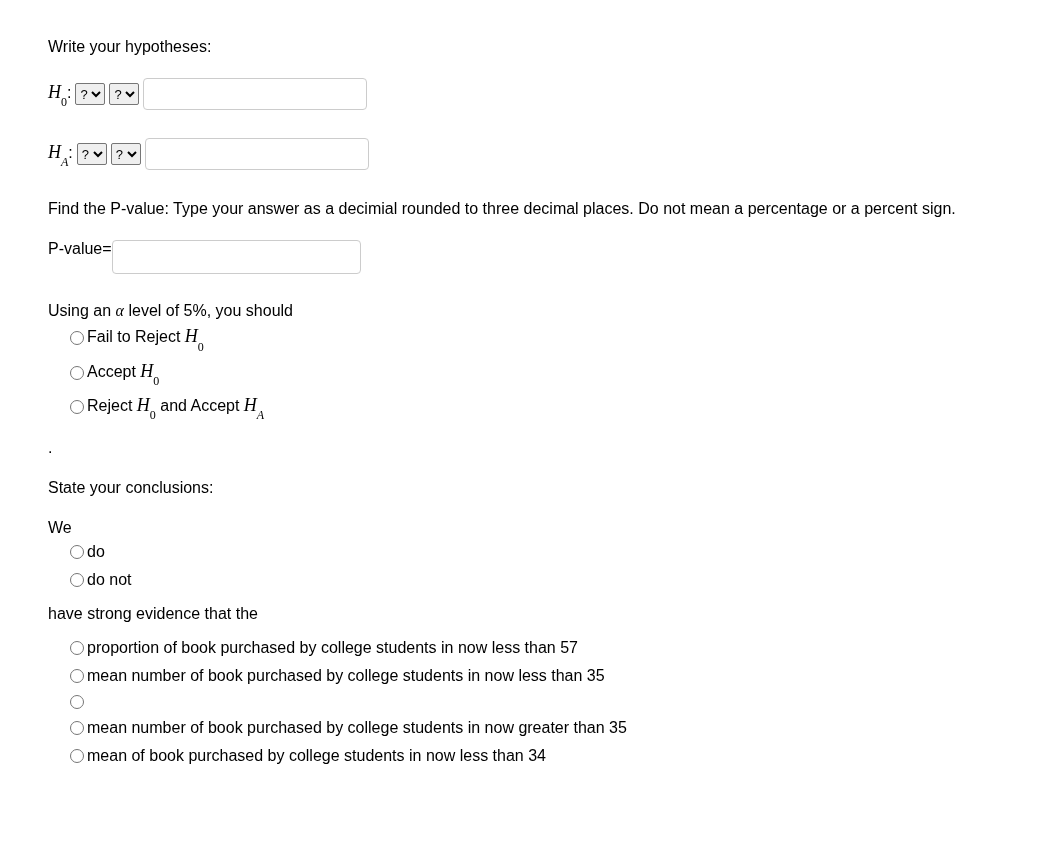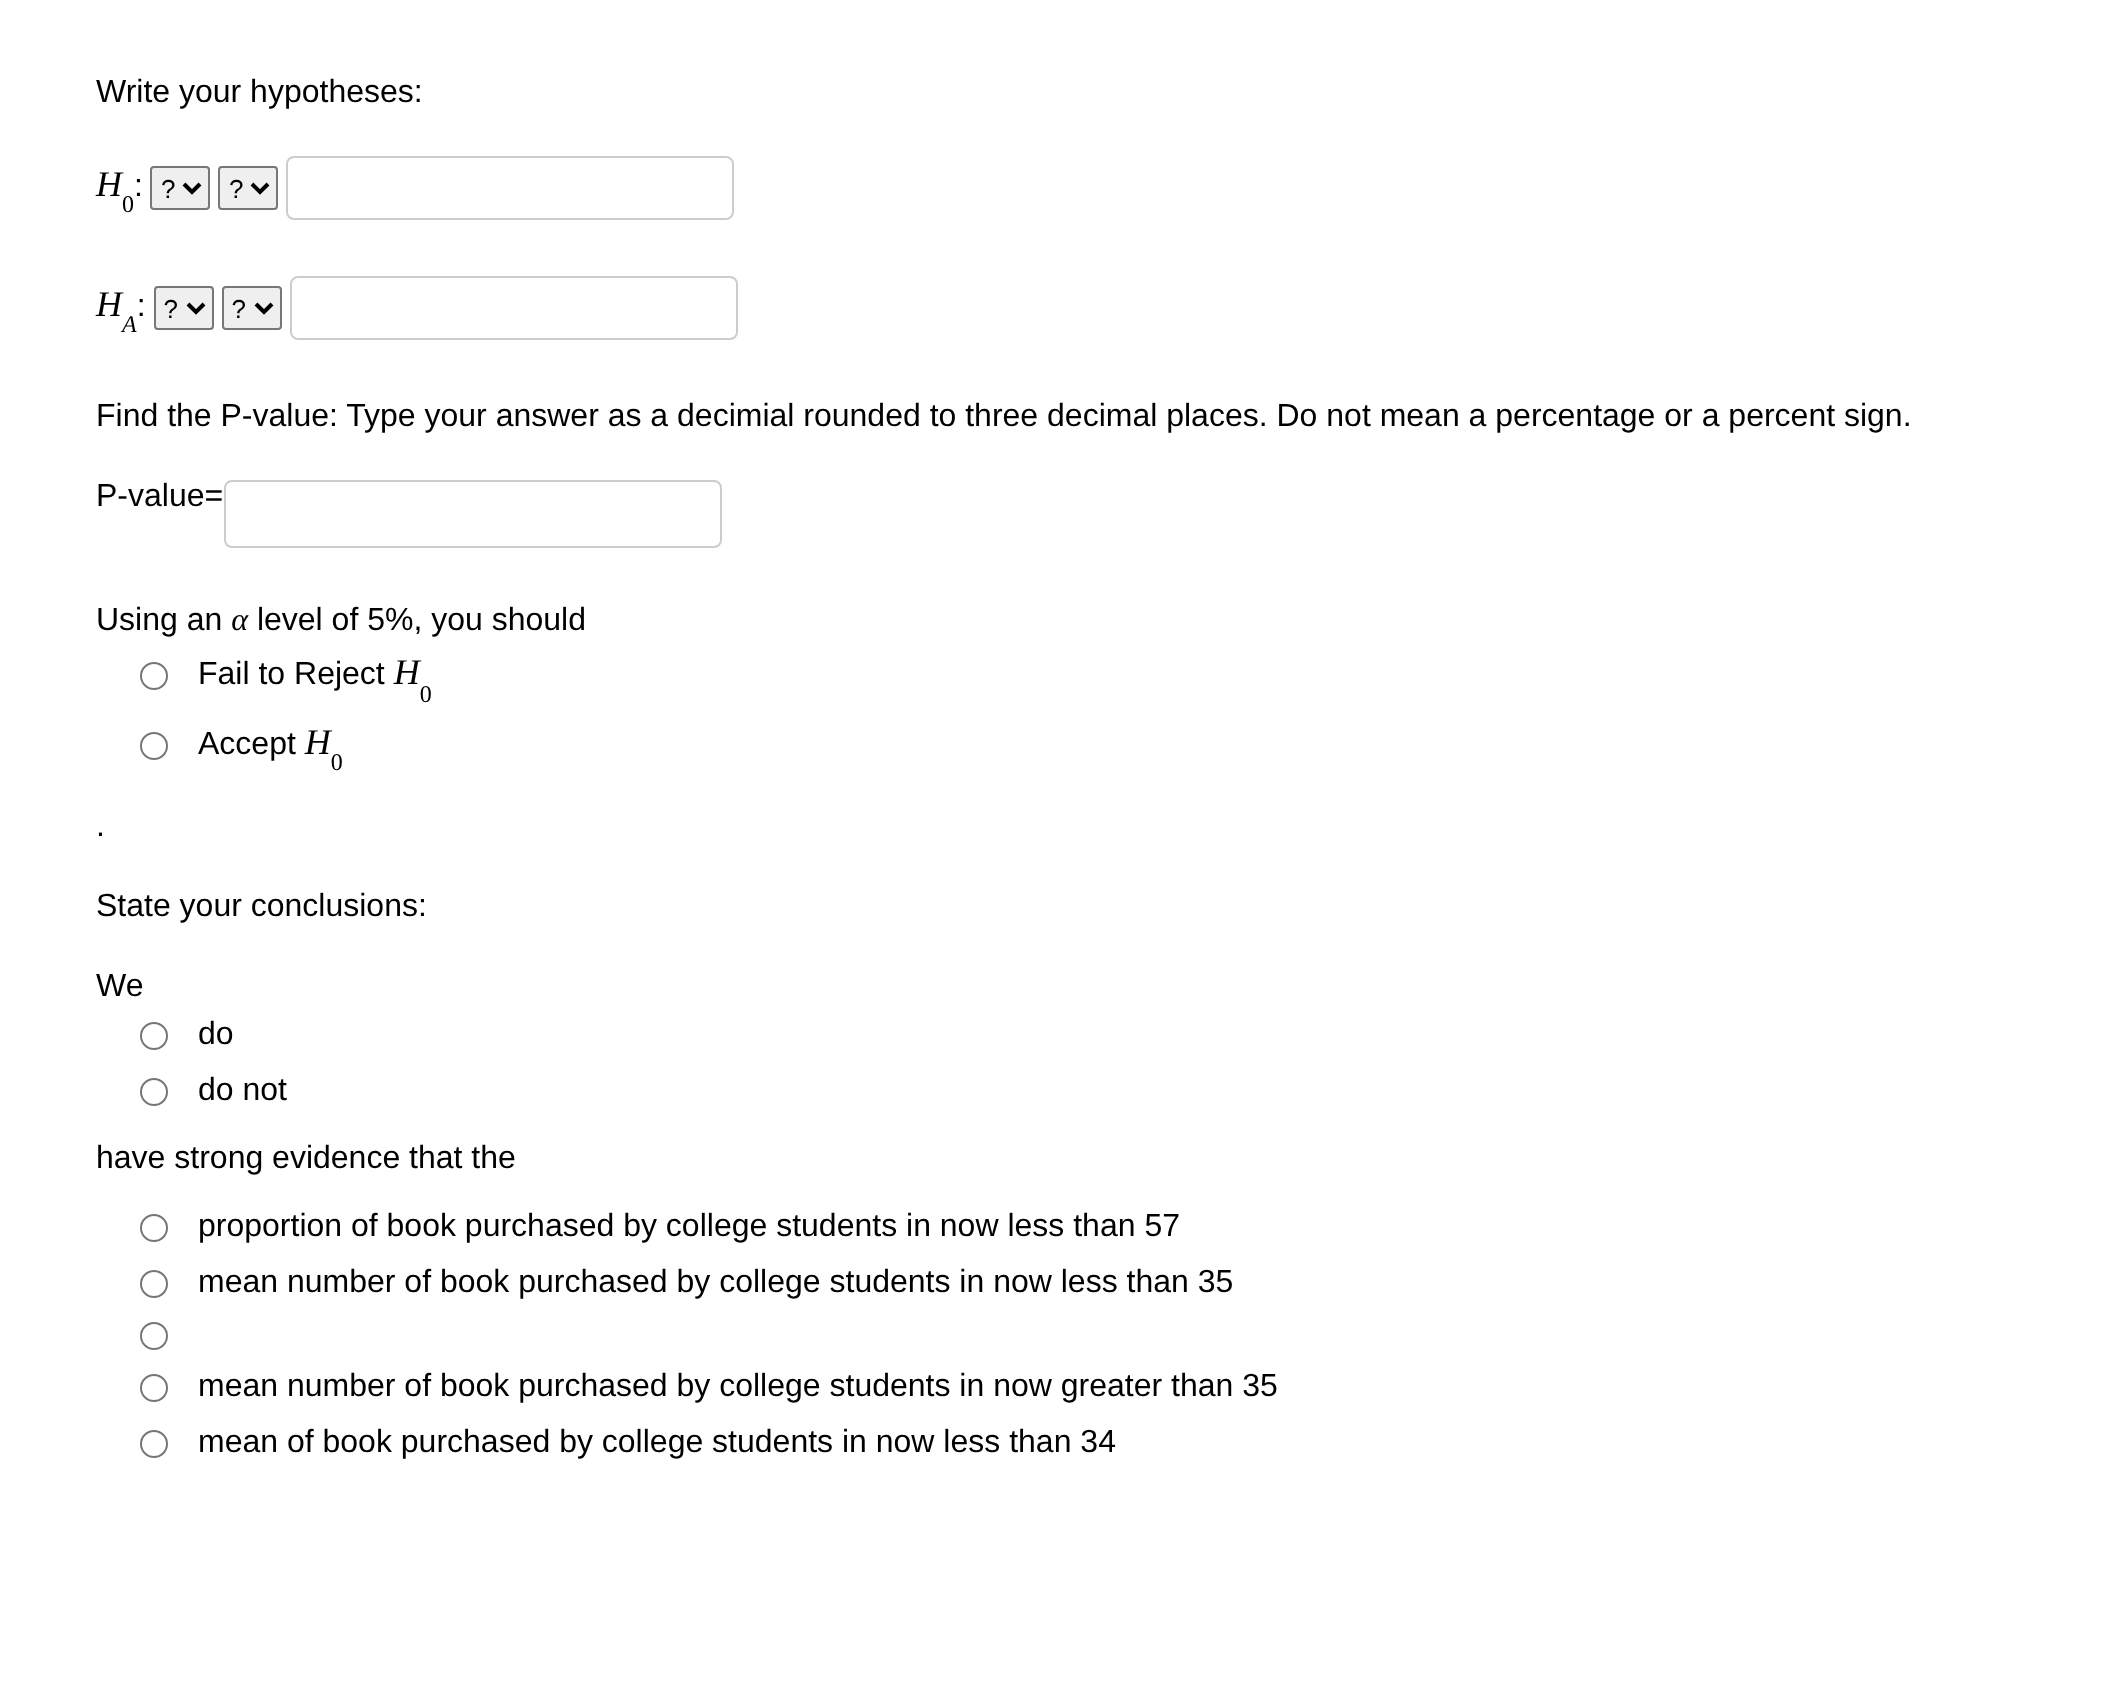--- a/index.html
+++ b/index.html
@@ -63,21 +63,21 @@
       padding: 2px 6px;
       font-size: 14px;
     }
     .radio-list {
       margin-top: 6px;
       margin-left: 22px;
     }
     .radio-item {
       display: flex;
       align-items: center;
-      gap: 15px;
+      gap: 3px;
       margin-bottom: 10px;
     }
     input[type="radio"] {
       width: 14px;
       height: 14px;
       margin: 0;
     }
     .instr {
       margin-bottom: 20px;
       line-height: 1.4;
@@ -146,20 +146,26 @@
     <span>
       <span>Fail to Reject </span><span class="sym">H</span><span class="sub">0</span>
     </span>
   </div>
   <div class="radio-item">
     <input type="radio" name="alpha" style="">
     <span>
       <span>Accept </span><span class="sym">H</span><span class="sub">0</span>
     </span>
   </div>
+  <div class="radio-item">
+    <input type="radio" name="alpha" style="">
+    <span>
+      <span>Reject </span><span class="sym">H</span><span class="sub">0</span><span> and Accept </span><span class="sym">H</span><span class="sub-italic">A</span>
+    </span>
+  </div>
 </div>
 
 <div class="dot">.</div>
 
 <div class="section">State your conclusions:</div>
 
 <div style="margin-bottom:6px;">We</div>
 <div class="radio-list">
   <div class="radio-item">
     <input type="radio" name="we" style="">

